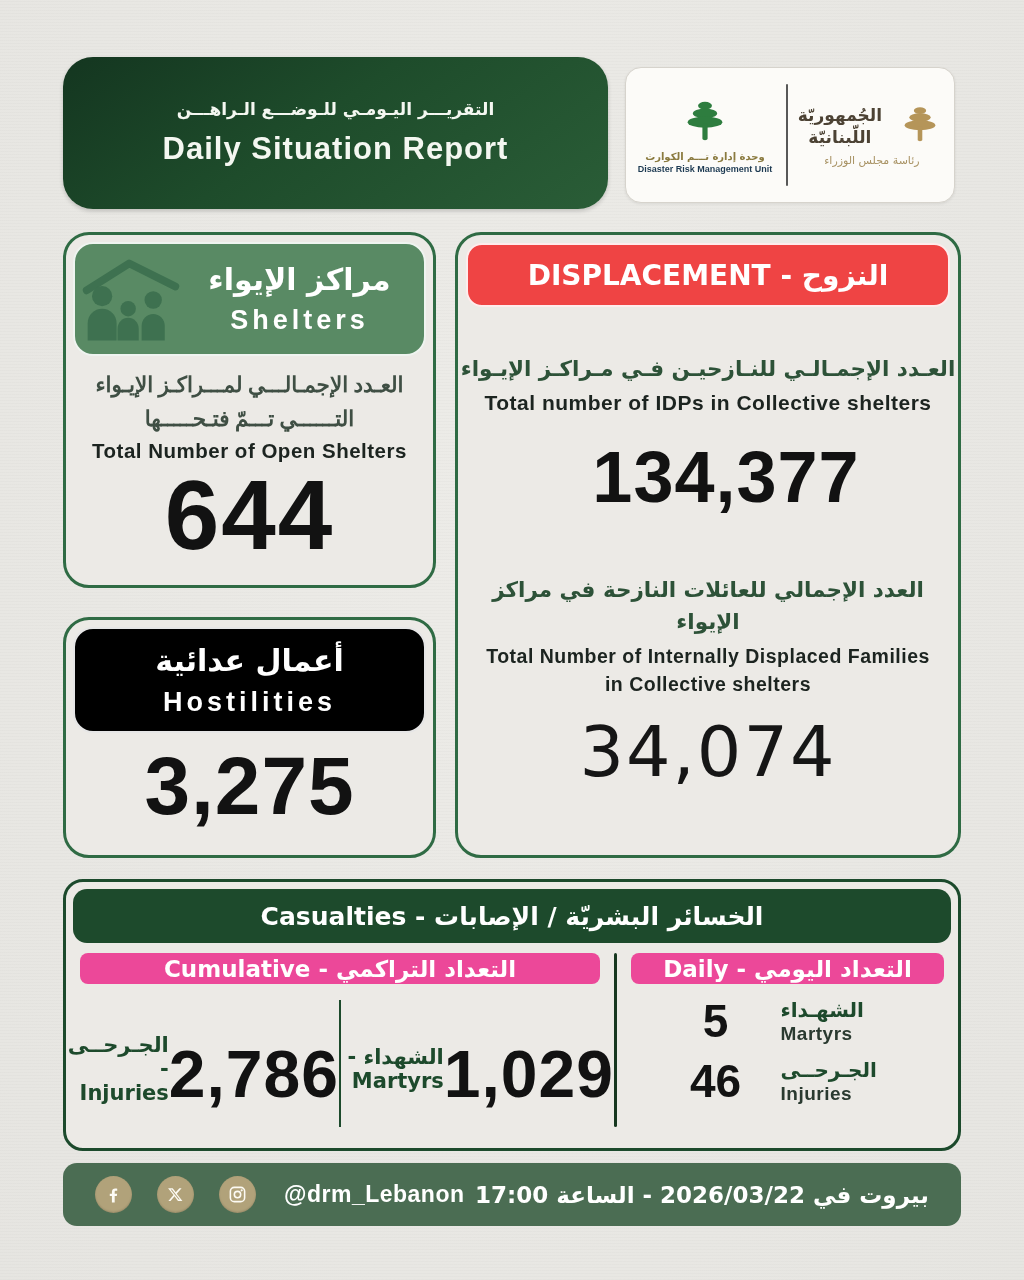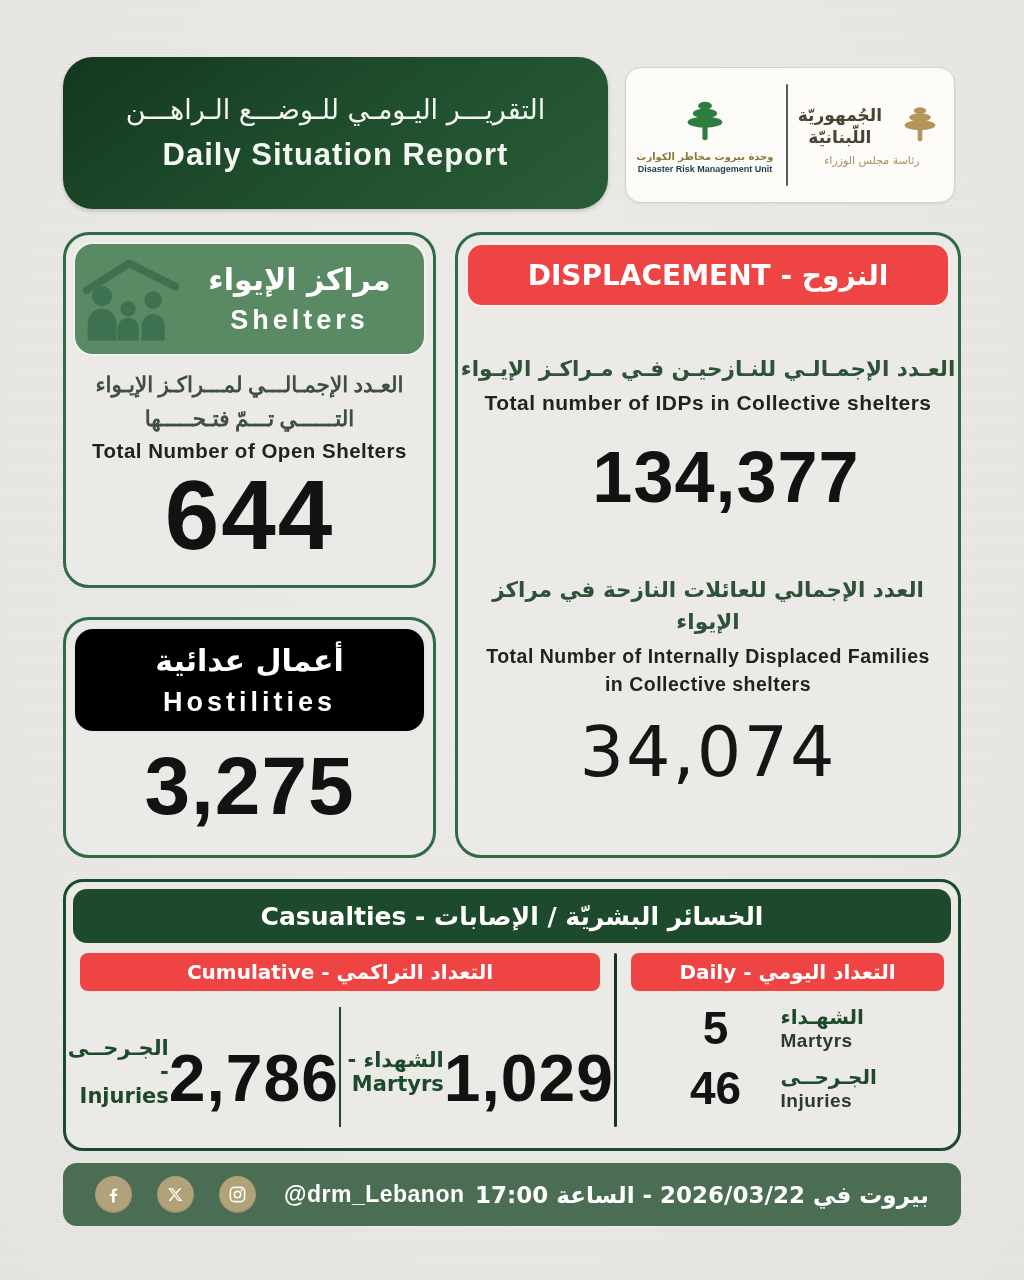--- a/index.html
+++ b/index.html
@@ -14,21 +14,21 @@
       repeating-linear-gradient(0deg, rgba(0,0,0,0.015) 0 1px, transparent 1px 3px),
       radial-gradient(ellipse at 50% 40%, #edece8 0%, #e6e5e1 100%);
   }
   
   .header-box{
     position:absolute;left:63px;top:57px;width:545px;height:152px;border-radius:30px;
     background:linear-gradient(145deg,#143620 0%,#1e4c2b 45%,#2a5d37 100%);
     color:#f4f7f1;display:flex;flex-direction:column;align-items:center;justify-content:center;gap:12px;
     box-shadow:0 2px 4px rgba(0,0,0,0.18);
   }
-  .header-ar{font-size:27px;font-weight:400;direction:rtl;}
+  .header-ar{font-size:17px;font-weight:700;direction:rtl;}
   .header-en{font-size:31px;font-weight:700;letter-spacing:1px;font-family:"Liberation Sans",sans-serif;}
 
   .logo-card{
     position:absolute;left:625px;top:67px;width:330px;height:136px;background:#fcfbf8;
     border:1px solid #d6d3cc;border-radius:16px;display:flex;align-items:center;justify-content:center;
     padding:0 8px;box-sizing:border-box;box-shadow:0 1px 3px rgba(0,0,0,0.08);
   }
   .logo-left{width:146px;display:flex;flex-direction:column;align-items:center;gap:2px;}
   .cedar-green{color:#2e7d3f;width:62px;height:52px;}
   .drm-ar{font-size:10px;font-weight:700;color:#8a7a3f;direction:rtl;}
@@ -72,21 +72,21 @@
   .disp .label-en2{font-size:19.5px;margin-top:4px;line-height:1.45;}
   .disp-value1{font-size:72px;margin-top:28px;letter-spacing:1px;padding-left:36px;}
   .disp-value2{font-family:"DejaVu Sans",sans-serif;font-weight:500;font-size:70px;color:#161616;text-align:center;margin-top:12px;letter-spacing:2px;}
 
   
   .cas-band{margin:7px 7px 0 7px;height:54px;background:#1d4a2c;border-radius:14px;display:flex;align-items:center;justify-content:center;color:#fff;font-size:25px;font-weight:700;direction:rtl;}
   .cas-body{display:flex;height:198px;}
   .cas-left{width:548px;display:flex;flex-direction:column;}
   .cas-main-divider{width:3px;background:#16371f;margin:10px 0 14px 0;border-radius:2px;}
   .cas-right{flex:1;display:flex;flex-direction:column;}
-  .sub-band{height:38px;margin:10px 14px 0 14px;background:#ef4444;border-radius:8px;display:flex;align-items:center;justify-content:center;color:#fff;font-size:20px;font-weight:700;direction:rtl;}
+  .sub-band{height:31px;margin:10px 14px 0 14px;background:#ec4899;border-radius:8px;display:flex;align-items:center;justify-content:center;color:#fff;font-size:23px;font-weight:700;direction:rtl;}
   .cum-grid{display:flex;margin-top:12px;flex:1;}
   .cum-cell{flex:1;display:flex;align-items:center;}
   .cum-divider{width:2px;background:#1d4a2c;margin:4px 0 14px 0;}
   .cum-label{font-size:21px;font-weight:700;color:#1d4a2c;direction:rtl;}
   .cum-value{font-size:66px;margin-top:12px;letter-spacing:1px;}
   .daily-rows{margin-top:10px;display:flex;flex-direction:column;gap:6px;}
   .daily-row{display:flex;align-items:center;justify-content:center;gap:26px;}
   .daily-num{font-size:46px;font-weight:800;width:78px;text-align:center;font-family:"Liberation Sans",sans-serif;color:#131313;}
   .daily-labels{width:118px;display:flex;flex-direction:column;gap:1px;}
   .daily-ar{font-size:20px;font-weight:700;color:#1d4a2c;direction:rtl;text-align:left;}
@@ -113,21 +113,21 @@
   </div>
 
   <div class="logo-card">
     <div class="logo-left">
       <svg class="cedar-green" viewBox="0 0 64 60" fill="currentColor">
         <ellipse cx="32" cy="10" rx="8" ry="4.5"></ellipse>
         <ellipse cx="32" cy="19" rx="14" ry="5.5"></ellipse>
         <ellipse cx="32" cy="29" rx="20" ry="6.5"></ellipse>
         <path d="M29 31 h6 v17 c0 2.5 -6 2.5 -6 0 z"></path>
       </svg>
-      <div class="drm-ar">وحدة بيروت مخاطر الكوارث</div>
+      <div class="drm-ar">وحدة إدارة تـــم الكوارث</div>
       <div class="drm-en">Disaster Risk Management Unit</div>
     </div>
     <div class="logo-divider"></div>
     <div class="logo-right">
       <div class="logo-right-top">
         <div class="calligraphy">
           <div>الجُمهوريّة</div>
           <div>اللّبنانيّة</div>
         </div>
         <svg class="cedar-gold" viewBox="0 0 64 60" fill="currentColor">

